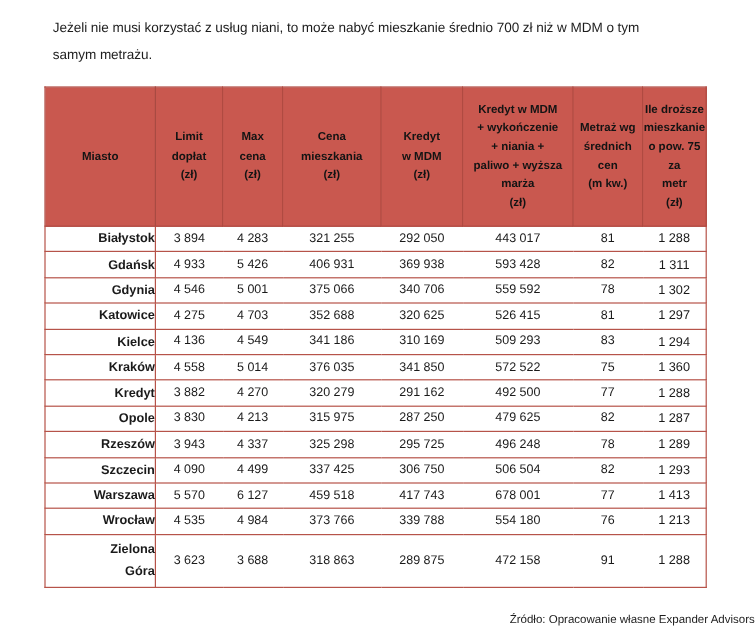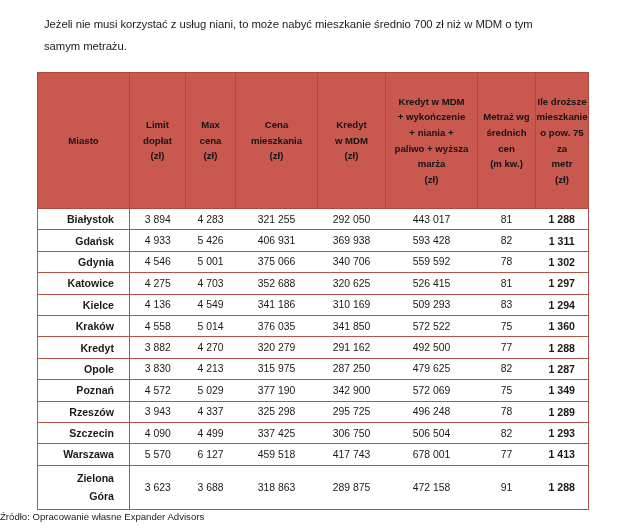--- a/index.html
+++ b/index.html
@@ -47,21 +47,21 @@
     background: #c9584f;
   }
   thead th {
     background: #c9584f;
     color: #141414;
     font-size: 9.6px;
     font-weight: bold;
     line-height: 1.62;
     text-align: center;
     vertical-align: middle;
-    height: 136px;
+    height: 116px;
     border: 1px solid #b04a41;
     padding: 2px 2px;
     box-sizing: border-box;
   }
   thead th.city-head {
     border-right: 1px solid #a84a42;
     text-align: center;
   }
   tbody td {
     font-size: 10.4px;
@@ -72,43 +72,42 @@
     border-top: 1px solid #b65349;
     border-bottom: 1px solid #b65349;
     background: #ffffff;
     padding: 1px 2px;
     box-sizing: border-box;
     white-space: nowrap;
   }
   tbody td.city {
     font-weight: bold;
     text-align: right;
-    padding-right: 15px;
     font-size: 10.6px;
     border-left: 1px solid #b65349;
     border-right: 1px solid #b65349;
   }
   tbody td.last-col {
-    font-weight: bold;
+    font-weight: normal;
     font-size: 10.6px;
     border-right: 1px solid #b65349;
   }
   tbody tr.tall td {
     height: 44px;
   }
   tbody td.city .two-line {
     display: block;
     line-height: 1.75;
   }
   .source {
     position: absolute;
     left: 0;
     top: 511px;
     width: 629px;
-    text-align: left;
+    text-align: right;
     font-size: 9.6px;
     color: #1d1d1d;
   }
   .col-city   { width: 92px; }
   .col-limit  { width: 56px; }
   .col-max    { width: 50px; }
   .col-cena   { width: 82px; }
   .col-kredyt { width: 68px; }
   .col-wyk    { width: 92px; }
   .col-metr   { width: 58px; }
@@ -256,30 +255,20 @@
             <td class="city">Opole</td>
             <td>3 830</td>
             <td>4 213</td>
             <td>315 975</td>
             <td>287 250</td>
             <td>479 625</td>
             <td>82</td>
             <td class="last-col">1 287</td>
           </tr>
           <tr>
-            <td class="city">Poznań</td>
-            <td>4 572</td>
-            <td>5 029</td>
-            <td>377 190</td>
-            <td>342 900</td>
-            <td>572 069</td>
-            <td>75</td>
-            <td class="last-col">1 349</td>
-          </tr>
-          <tr>
             <td class="city">Rzeszów</td>
             <td>3 943</td>
             <td>4 337</td>
             <td>325 298</td>
             <td>295 725</td>
             <td>496 248</td>
             <td>78</td>
             <td class="last-col">1 289</td>
           </tr>
           <tr>
@@ -294,20 +283,30 @@
           </tr>
           <tr>
             <td class="city">Warszawa</td>
             <td>5 570</td>
             <td>6 127</td>
             <td>459 518</td>
             <td>417 743</td>
             <td>678 001</td>
             <td>77</td>
             <td class="last-col">1 413</td>
+          </tr>
+          <tr>
+            <td class="city">Wrocław</td>
+            <td>4 535</td>
+            <td>4 984</td>
+            <td>373 766</td>
+            <td>339 788</td>
+            <td>554 180</td>
+            <td>76</td>
+            <td class="last-col">1 213</td>
           </tr>
           <tr class="tall">
             <td class="city">
               <span class="two-line">Zielona</span>
               <span class="two-line">Góra</span>
             </td>
             <td>3 623</td>
             <td>3 688</td>
             <td>318 863</td>
             <td>289 875</td>

